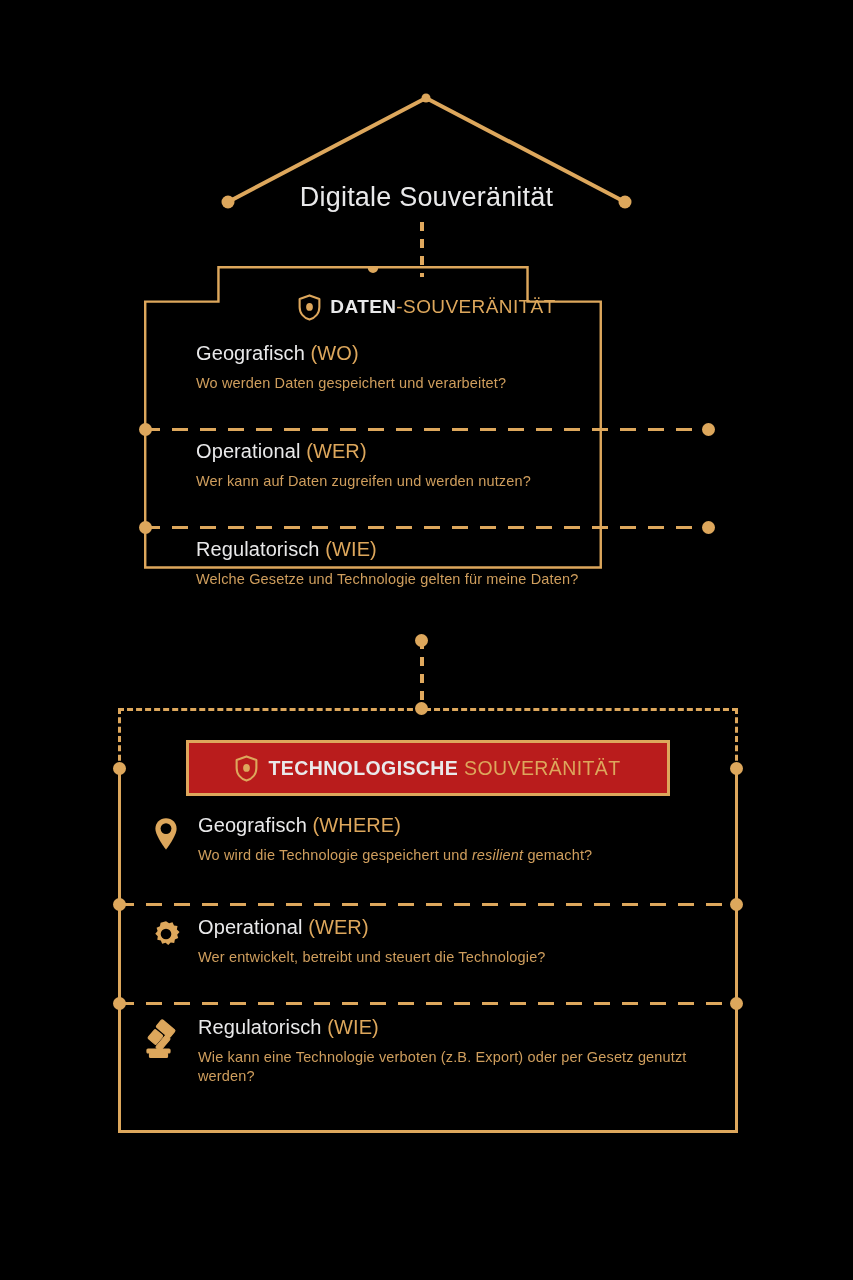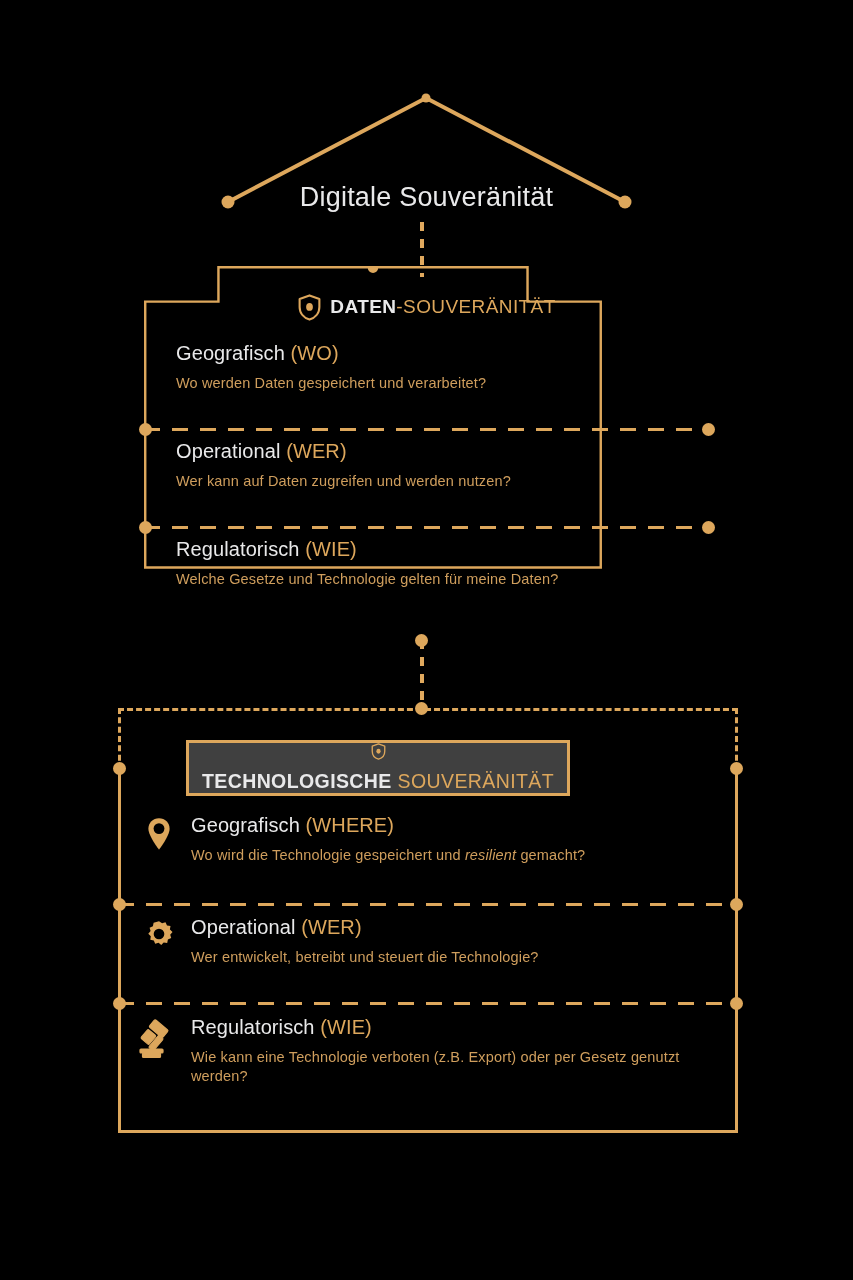--- a/index.html
+++ b/index.html
@@ -91,21 +91,21 @@
     white-space: nowrap;
   }
   .head-text .w { color: #e9e9ea; }
   .head-text .g { color: #dda75c; font-weight: 400; }
 
   
   .d-row {
     position: absolute;
     left: 0;
     width: 566px;
-    padding-left: 32px;
+    padding-left: 52px;
     box-sizing: border-box;
   }
   .d-row.r1 { top: 76px; }
   .d-row.r2 { top: 174px; }
   .d-row.r3 { top: 272px; }
 
   .row-title {
     font-size: 20px;
     color: #e9e9ea;
     font-weight: 400;
@@ -182,39 +182,38 @@
     height: 365px;
     border: 3px solid #dda75c;
     border-top: none;
     box-sizing: border-box;
   }
 
   .tech-head {
     position: absolute;
     left: 68px;
     top: 32px;
-    width: 384px;
+    width: 484px;
     height: 56px;
     border: 3px solid #dda75c;
     box-sizing: border-box;
-    background: #404040;
+    background: #b91c1c;
     display: flex;
     align-items: center;
     justify-content: center;
     gap: 10px;
-    flex-direction: column;
   }
   .tech-head .head-text { font-size: 19.5px; }
 
   .t-row {
     position: absolute;
     left: 0;
     width: 620px;
     box-sizing: border-box;
-    padding-left: 19px;
+    padding-left: 26px;
     display: flex;
     gap: 10px;
   }
   .t-row.tr1 { top: 106px; }
   .t-row.tr2 { top: 208px; }
   .t-row.tr3 { top: 308px; }
 
   .t-icon {
     width: 44px;
     flex: 0 0 44px;

